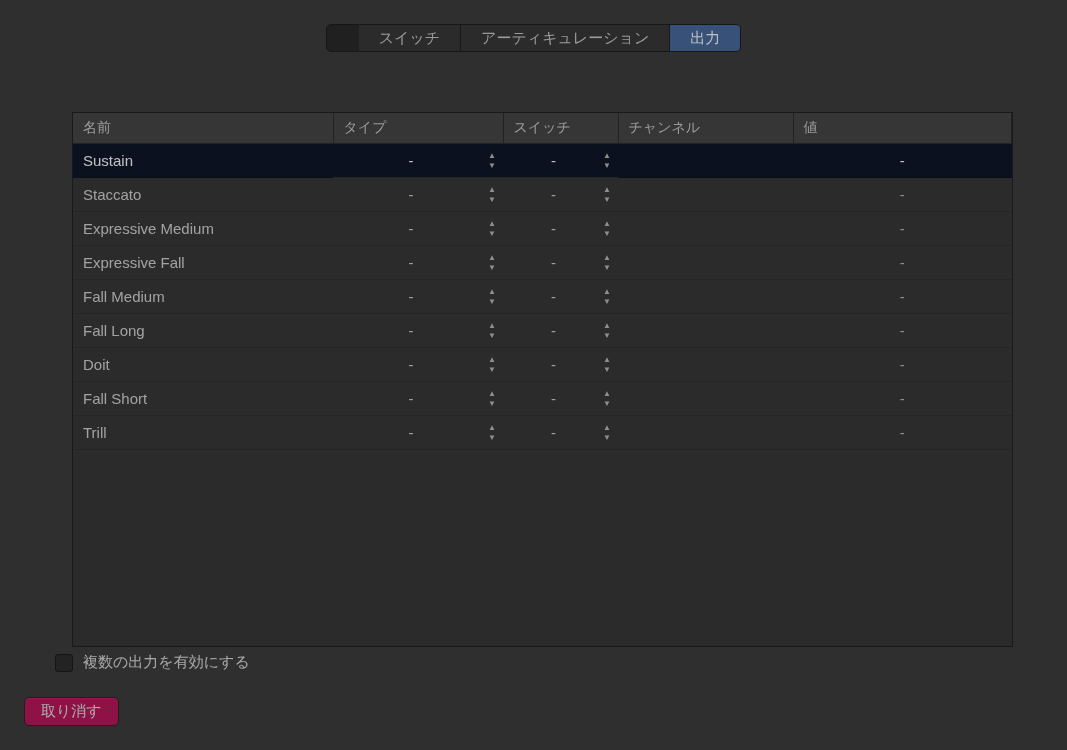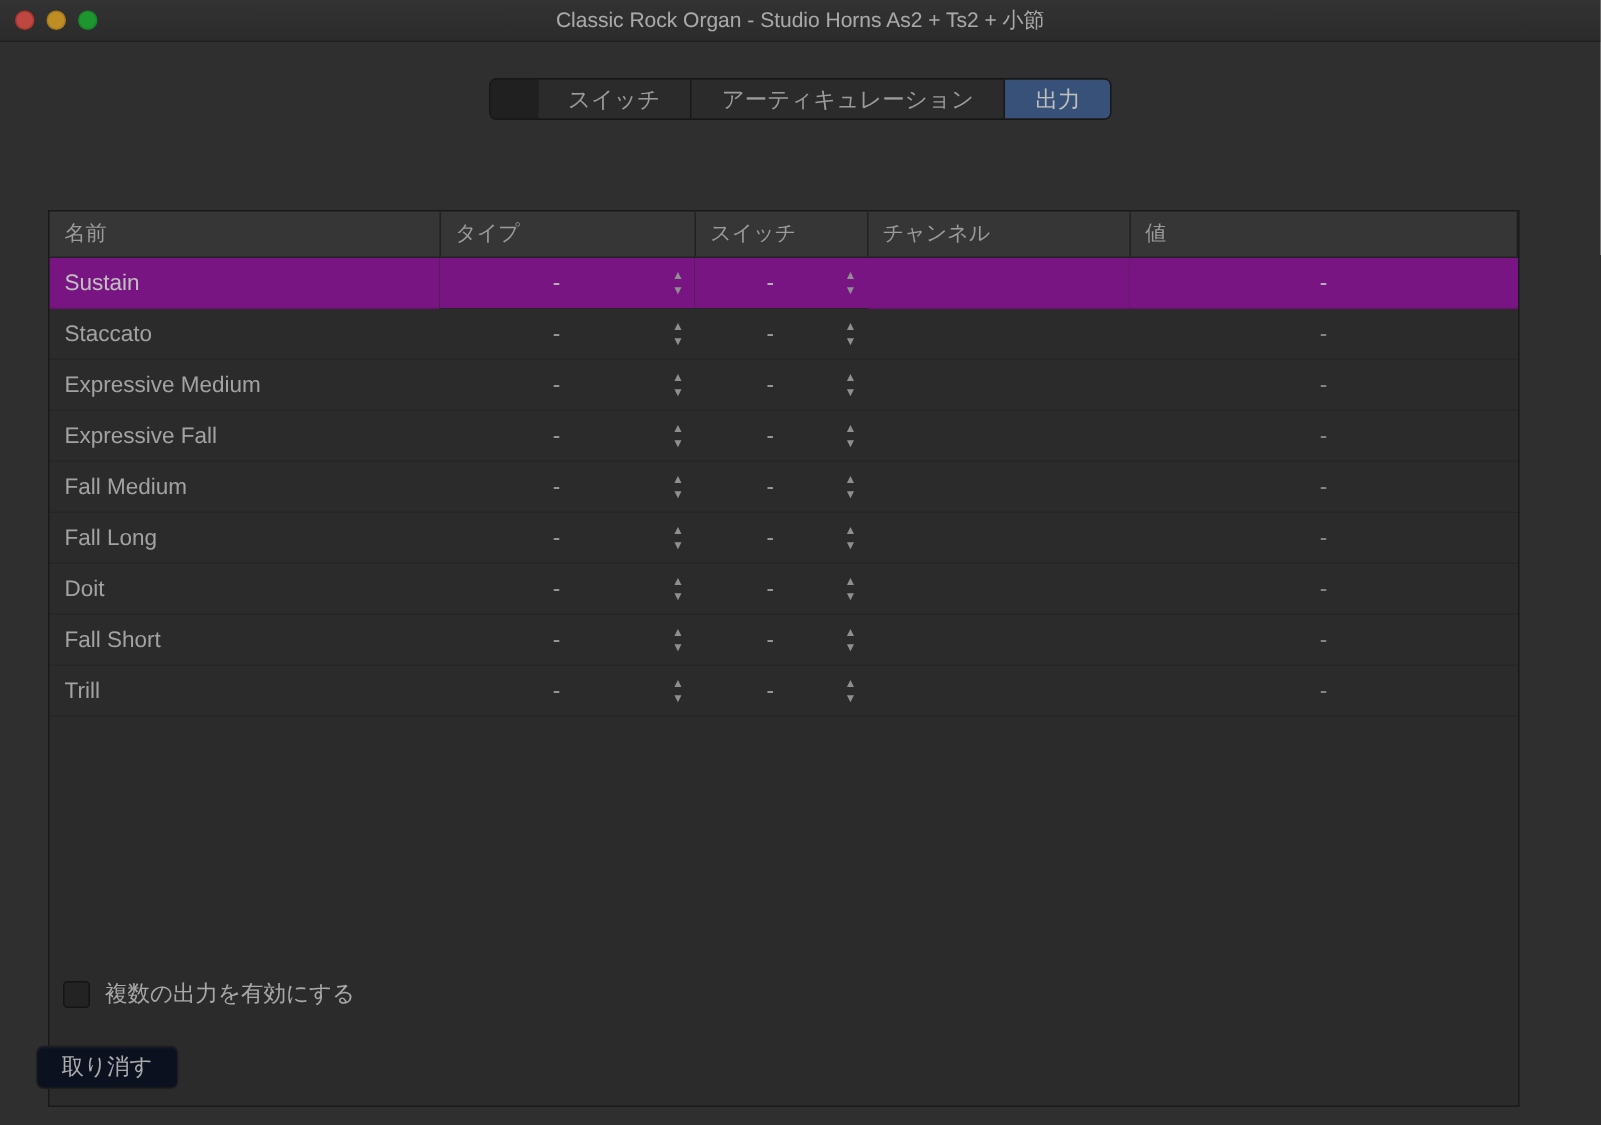--- a/index.html
+++ b/index.html
@@ -77,24 +77,24 @@
       background: #3a3a3a;
     }
     .seg-btn:last-child { border-right: none; }
     .seg-btn.active {
       background: #4b6da0;
       color: #ffffff;
       text-align: center;
     }
 
     .table-wrap {
-      margin: 40px 54px 0 32px;
+      margin: 40px 54px 0 72px;
       border: 1px solid #222;
       background: #3a3a3a;
-      height: 598px;
+      height: 535px;
       overflow: hidden;
     }
     table { width: 100%; border-collapse: collapse; table-layout: fixed; }
     thead th {
       background: #494949;
       color: #cfcfcf;
       font-weight: 400;
       text-align: left;
       padding: 6px 10px;
       font-size: 14px;
@@ -110,21 +110,21 @@
 
     tbody td {
       height: 34px;
       padding: 0 10px;
       color: #d8d8d8;
       font-size: 15px;
       border-bottom: 1px solid rgba(0,0,0,0.12);
       vertical-align: middle;
     }
     tbody tr.selected td {
-      background: #a21caf;
+      background: #0f172a;
       color: #ffffff;
     }
     .stepper-cell {
       position: relative;
       text-align: center;
     }
     .stepper-val {
       display: block;
       text-align: center;
       padding-right: 14px;
@@ -140,63 +140,55 @@
       flex-direction: column;
       justify-content: space-between;
       color: #bfbfbf;
       font-size: 8px;
       line-height: 8px;
     }
     .value-cell { text-align: center; color: #bfbfbf; }
 
     .checkbox-row {
       position: absolute;
-      left: 42px;
+      left: 55px;
       bottom: 78px;
       display: flex;
       align-items: center;
       gap: 10px;
       font-size: 15px;
       color: #e0e0e0;
     }
     .chk {
       width: 18px; height: 18px;
       background: #2f2f2f;
       border: 1px solid #1b1b1b;
       border-radius: 3px;
     }
 
     .footer {
       position: absolute;
       left: 24px;
       bottom: 24px;
     }
     .btn {
-      background: #0f172a;
+      background: #be185d;
       border: 1px solid #2a2a2a;
       border-radius: 5px;
       padding: 4px 16px;
       font-size: 15px;
       color: #e6e6e6;
       box-shadow: 0 1px 0 rgba(255,255,255,0.05) inset;
     }
   </style>
 </head>
 <body>
 
 <div class="window">
 
-  <div class="titlebar">
-    <div class="traffic-lights">
-      <div class="tl red"></div>
-      <div class="tl yellow"></div>
-      <div class="tl green"></div>
-    </div>
-    <div class="title-text">Classic Rock Organ - Studio Horns As2 + Ts2 + 小節</div>
-  </div>
 
   <div class="tabs-row">
     <div class="segmented">
       <div class="seg-btn">スイッチ</div>
       <div class="seg-btn">アーティキュレーション</div>
       <div class="seg-btn active">出力</div>
     </div>
   </div>
 
   <div class="table-wrap">

